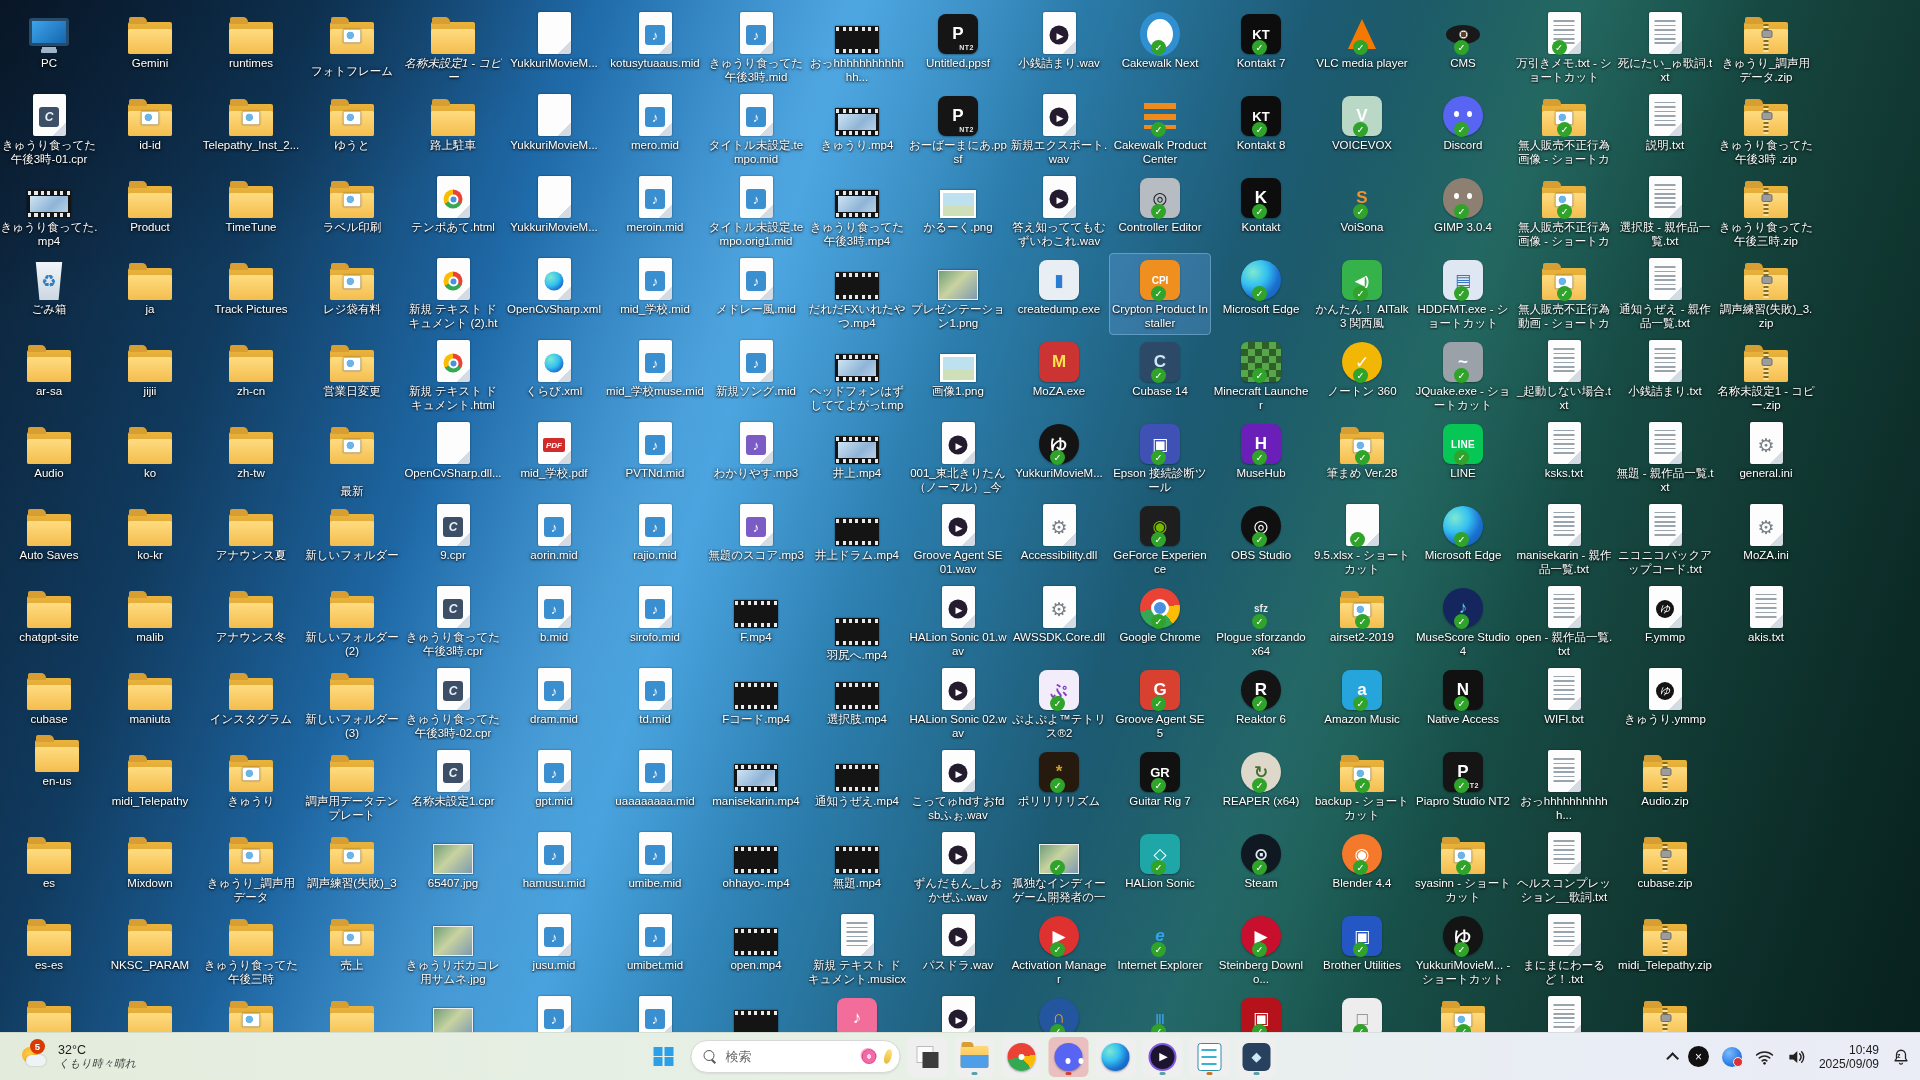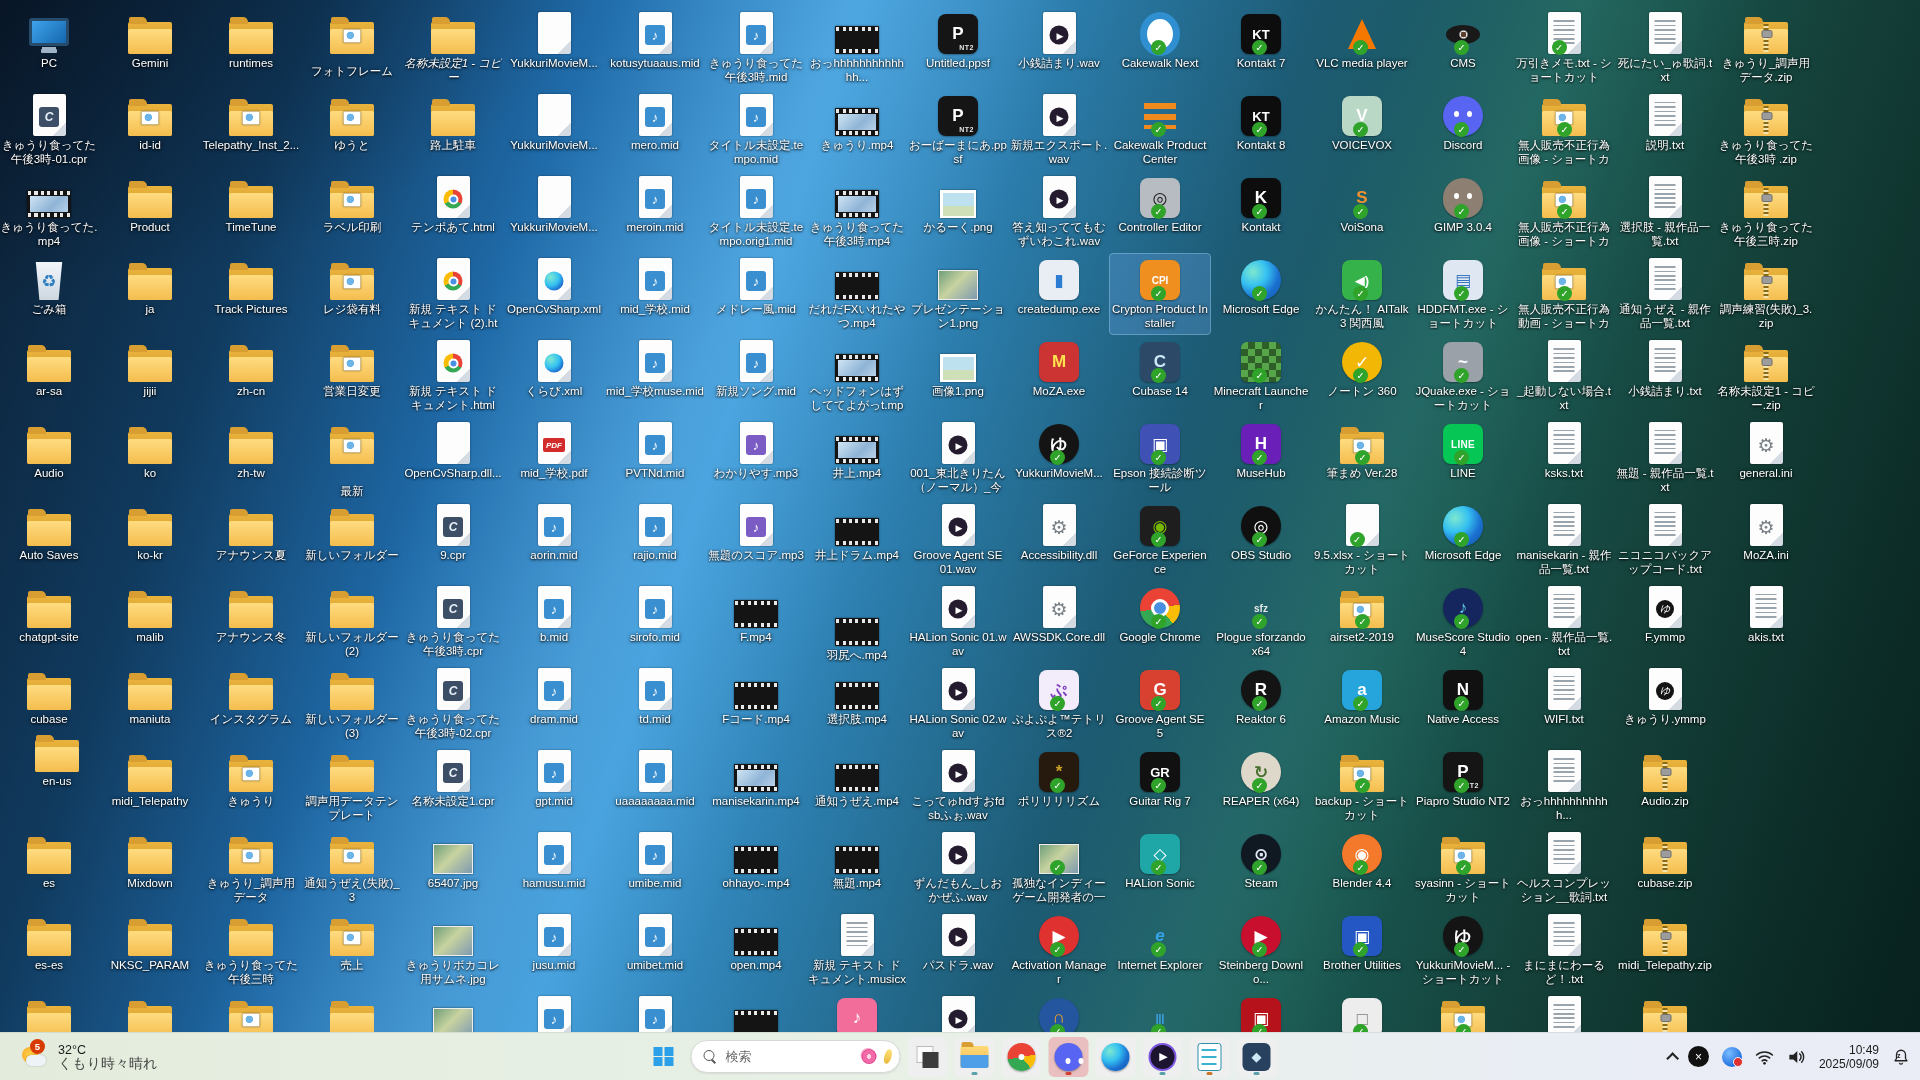--- a/index.html
+++ b/index.html
@@ -91,21 +91,21 @@
      background:linear-gradient(90deg,#e3ecdc 0%,#e6efe3 30%,#e9f1e8 55%,#e9edf4 80%,#eaecf6 100%);
      border-top:1px solid rgba(0,0,0,.07);display:flex;align-items:center;}
   .weather{position:absolute;left:10px;top:0;bottom:0;display:flex;align-items:center;gap:8px;padding:0 10px;cursor:default;}
   .w-icn{position:relative;width:30px;height:28px;}
   .w-sun{position:absolute;left:2px;top:4px;width:16px;height:16px;border-radius:50%;background:radial-gradient(circle,#ffd24a,#f7a928);}
   .w-cloud{position:absolute;left:6px;top:12px;width:20px;height:11px;border-radius:8px;background:#eef3f7;box-shadow:0 0 2px rgba(0,0,0,.25);}
   .w-badge{position:absolute;left:10px;top:-4px;min-width:15px;height:15px;border-radius:50%;background:#d83b01;color:#fff;
            font-size:9.5px;line-height:15px;text-align:center;font-weight:bold;z-index:2;}
   .w-txt{display:flex;flex-direction:column;justify-content:center;}
   .w-temp{font-size:12.5px;color:#1b1b1b;line-height:14px;}
-  .w-desc{font-size:14px;color:#444;line-height:13px;}
+  .w-desc{font-size:11px;color:#444;line-height:13px;font-style:italic;}
   .tb-center{position:absolute;left:50%;top:0;bottom:0;transform:translateX(-50%);display:flex;align-items:center;gap:7px;}
   .start{width:40px;height:40px;border:none;background:transparent;border-radius:5px;display:flex;align-items:center;justify-content:center;cursor:pointer;}
   .start i{display:grid;grid-template-columns:9px 9px;grid-template-rows:9px 9px;gap:1.5px;}
   .start i b{background:#2b9fe8;border-radius:.5px;}
   .searchbox{width:210px;height:33px;border-radius:17px;background:#fff;border:1px solid #d8d8d8;display:flex;align-items:center;
             padding:0 8px 0 12px;gap:8px;box-shadow:0 1px 2px rgba(0,0,0,.08);cursor:text;}
   .mag{position:relative;width:14px;height:14px;flex:0 0 auto;}
   .mag::before{content:"";position:absolute;left:0;top:0;width:9px;height:9px;border:1.8px solid #555;border-radius:50%;}
   .mag::after{content:"";position:absolute;left:9px;top:9px;width:5px;height:1.8px;background:#555;transform:rotate(45deg);transform-origin:0 0;}
   .s-ph{flex:1;font-size:13px;color:#666;}
@@ -1455,21 +1455,21 @@
           </div>
         </div>
         <div class="lbl">きゅうり_調声用データ</div>
       </div>
       <div class="cell" style="left: 302px; top: 828px;">
         <div class="icn">
           <div class="fo">
             <i class="chip"></i>
           </div>
         </div>
-        <div class="lbl">通知うぜえ(失敗)_3</div>
+        <div class="lbl">調声練習(失敗)_3</div>
       </div>
       <div class="cell" style="left: 403px; top: 828px;">
         <div class="icn">
           <div class="imgthumb"></div>
         </div>
         <div class="lbl">65407.jpg</div>
       </div>
       <div class="cell" style="left: 504px; top: 828px;">
         <div class="icn">
           <div class="fi">

